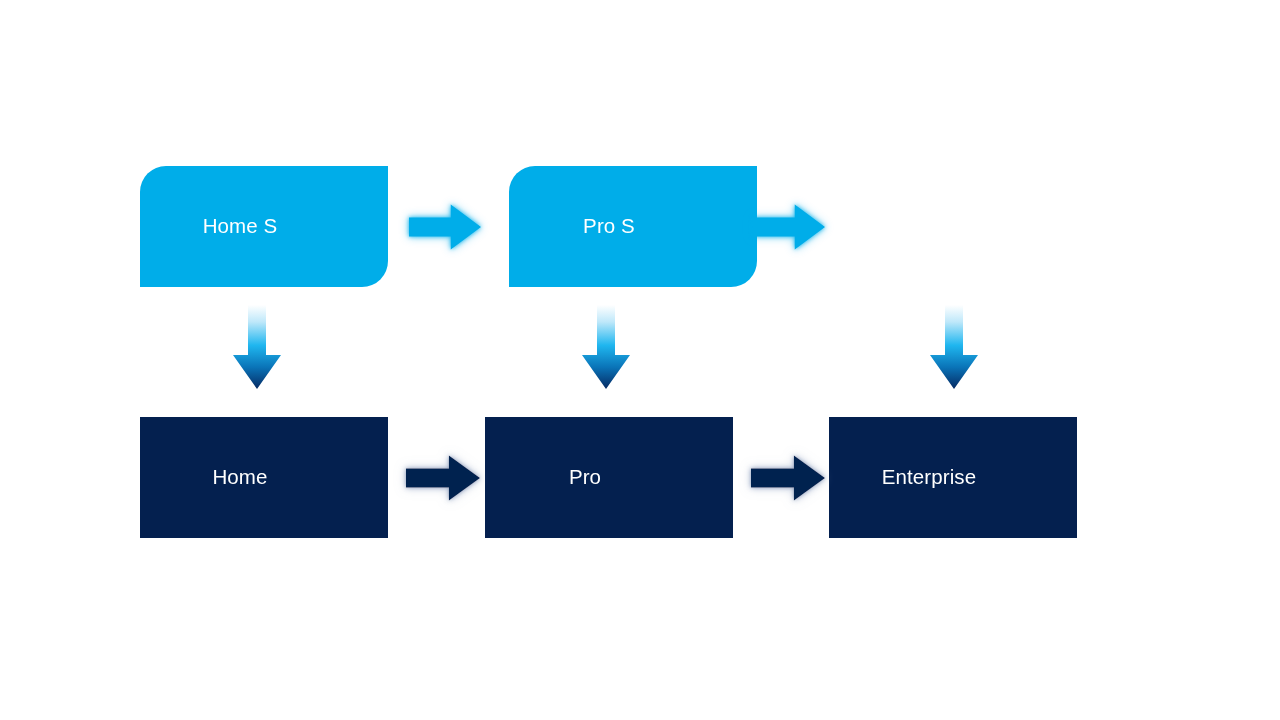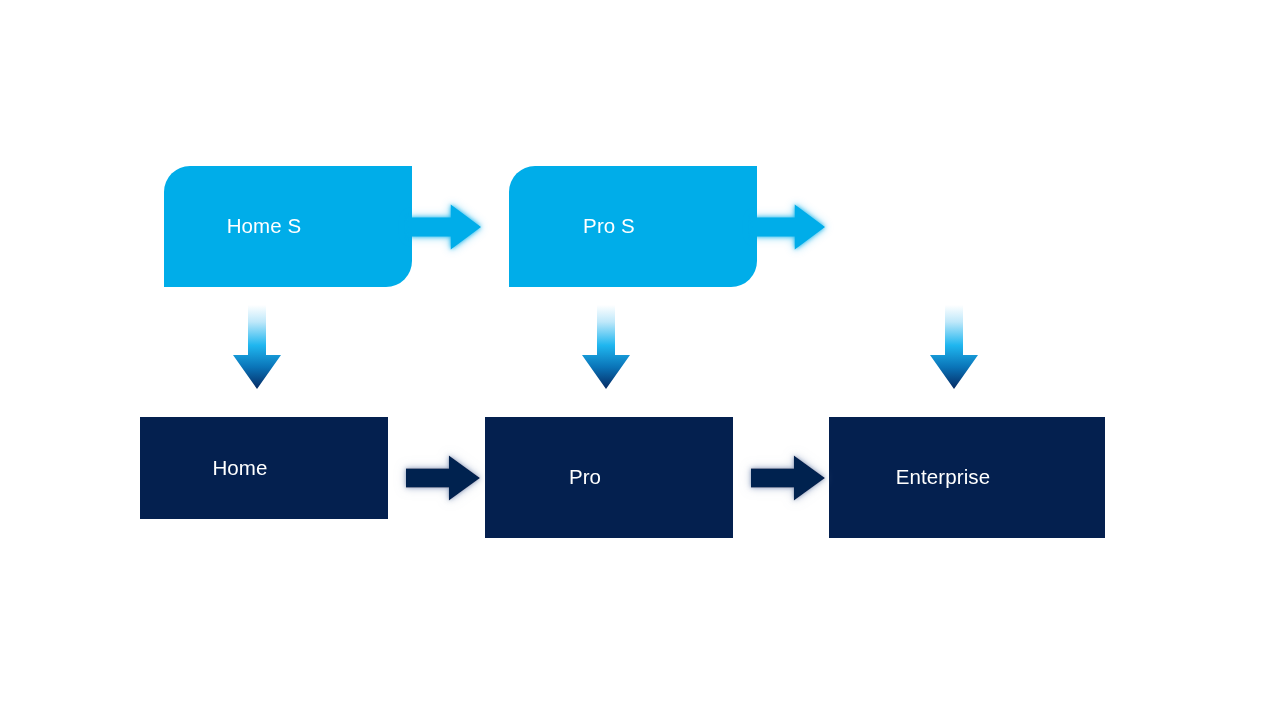--- a/index.html
+++ b/index.html
@@ -87,43 +87,43 @@
         </filter>
         <linearGradient id="vertGrad" x1="0" y1="0" x2="0" y2="1">
           <stop offset="0%" stop-color="#ffffff"></stop>
           <stop offset="20%" stop-color="#bfe8fa"></stop>
           <stop offset="48%" stop-color="#1fb6ef"></stop>
           <stop offset="74%" stop-color="#0a74b8"></stop>
           <stop offset="100%" stop-color="#062a63"></stop>
         </linearGradient>
       </defs>
     </svg>
-    <div class="node variant-service" style="left: 140px; top: 166px; width: 248px; height: 121px; margin-left: 24px;">
+    <div class="node variant-service" style="left: 140px; top: 166px; width: 248px; height: 121px;">
       <span class="node-label">Home S</span>
     </div>
     <div class="node variant-service" style="left: 509px; top: 166px; width: 248px; height: 121px;">
       <span class="node-label">Pro S</span>
     </div>
     <div class="arrow" style="left: 409px; top: 203px; width: 72px; height: 48px;">
       <svg viewBox="0 0 100 66" preserveAspectRatio="none">
         <path d="M0,20 L58,20 L58,2 L100,33 L58,64 L58,46 L0,46 Z" fill="#00ade9" filter="url(#glowCyan)"></path>
       </svg>
     </div>
     <div class="arrow" style="left: 753px; top: 203px; width: 72px; height: 48px;">
       <svg viewBox="0 0 100 66" preserveAspectRatio="none">
         <path d="M0,20 L58,20 L58,2 L100,33 L58,64 L58,46 L0,46 Z" fill="#00ade9" filter="url(#glowCyan)"></path>
       </svg>
     </div>
-    <div class="node variant-plan" style="left: 140px; top: 417px; width: 248px; height: 102px;">
+    <div class="node variant-plan" style="left: 140px; top: 417px; width: 248px; height: 121px;">
       <span class="node-label">Home</span>
     </div>
     <div class="node variant-plan" style="left: 485px; top: 417px; width: 248px; height: 121px;">
       <span class="node-label">Pro</span>
     </div>
-    <div class="node variant-plan" style="left: 829px; top: 417px; width: 276px; height: 121px;">
+    <div class="node variant-plan" style="left: 829px; top: 417px; width: 248px; height: 121px;">
       <span class="node-label">Enterprise</span>
     </div>
     <div class="arrow" style="left: 406px; top: 454px; width: 74px; height: 48px;">
       <svg viewBox="0 0 100 66" preserveAspectRatio="none">
         <path d="M0,20 L58,20 L58,2 L100,33 L58,64 L58,46 L0,46 Z" fill="#04204f" filter="url(#glowNavy)"></path>
       </svg>
     </div>
     <div class="arrow" style="left: 751px; top: 454px; width: 74px; height: 48px;">
       <svg viewBox="0 0 100 66" preserveAspectRatio="none">
         <path d="M0,20 L58,20 L58,2 L100,33 L58,64 L58,46 L0,46 Z" fill="#04204f" filter="url(#glowNavy)"></path>

